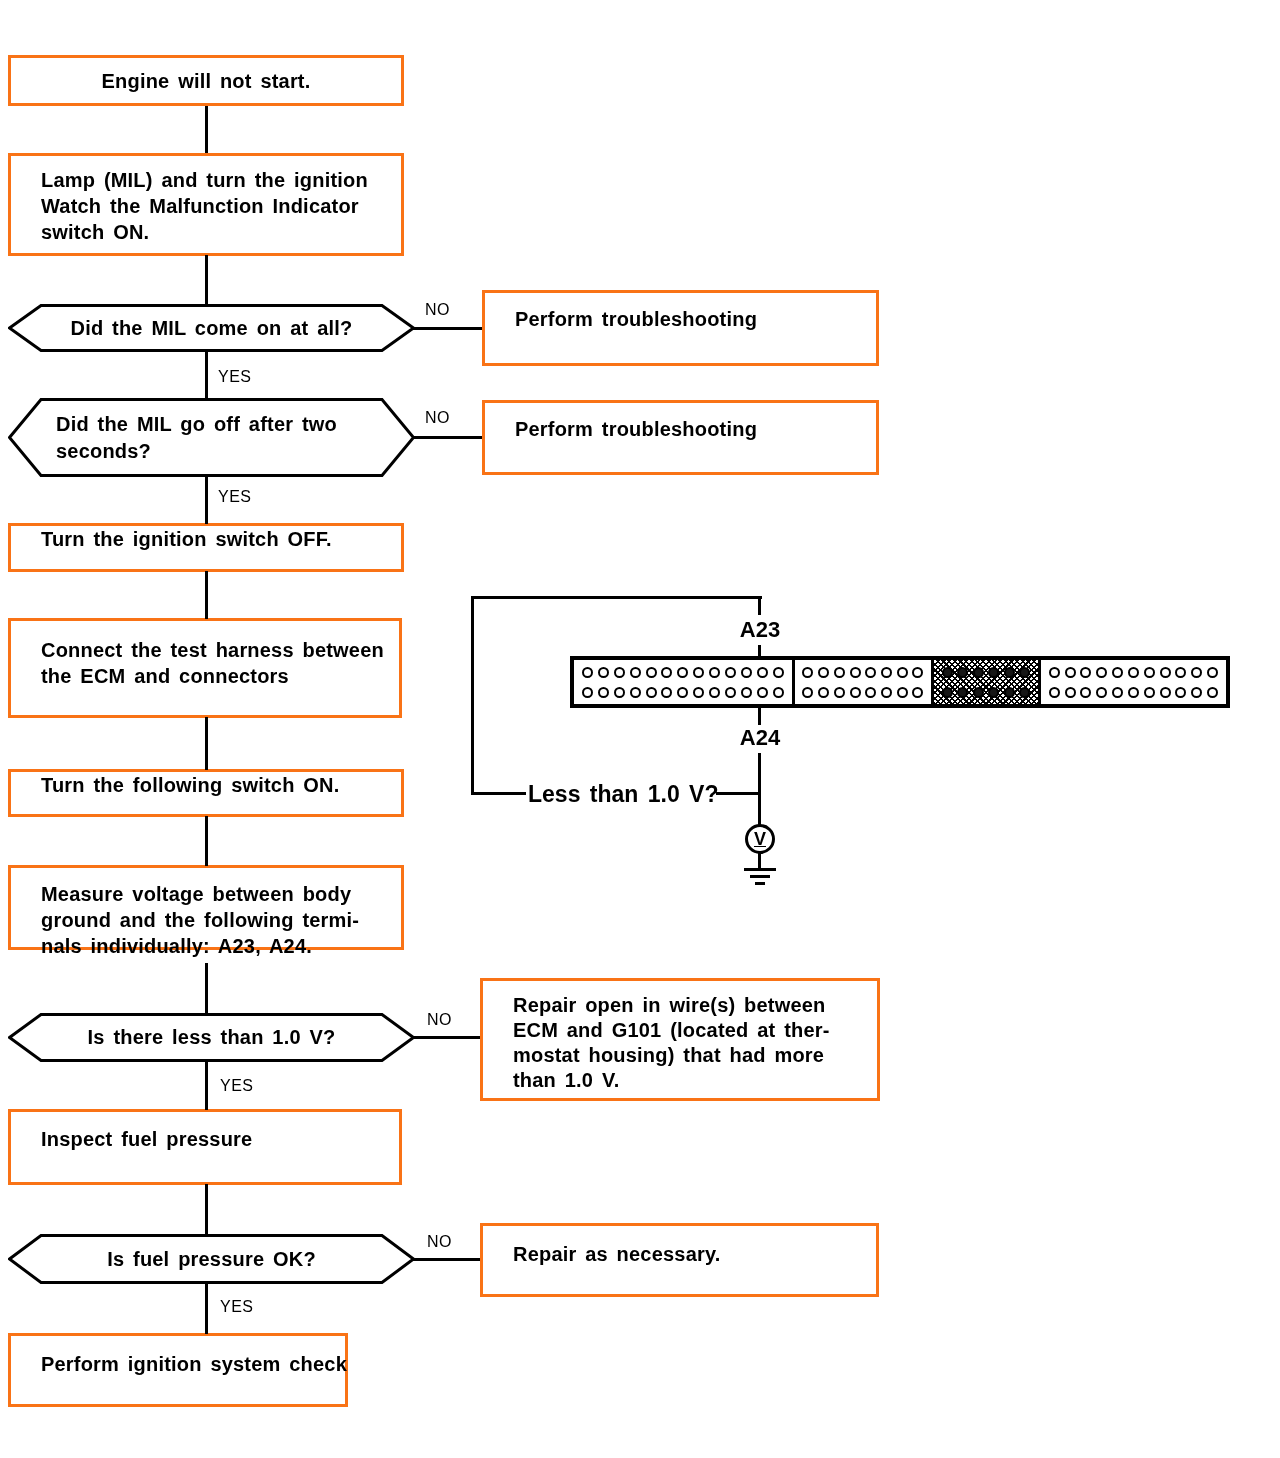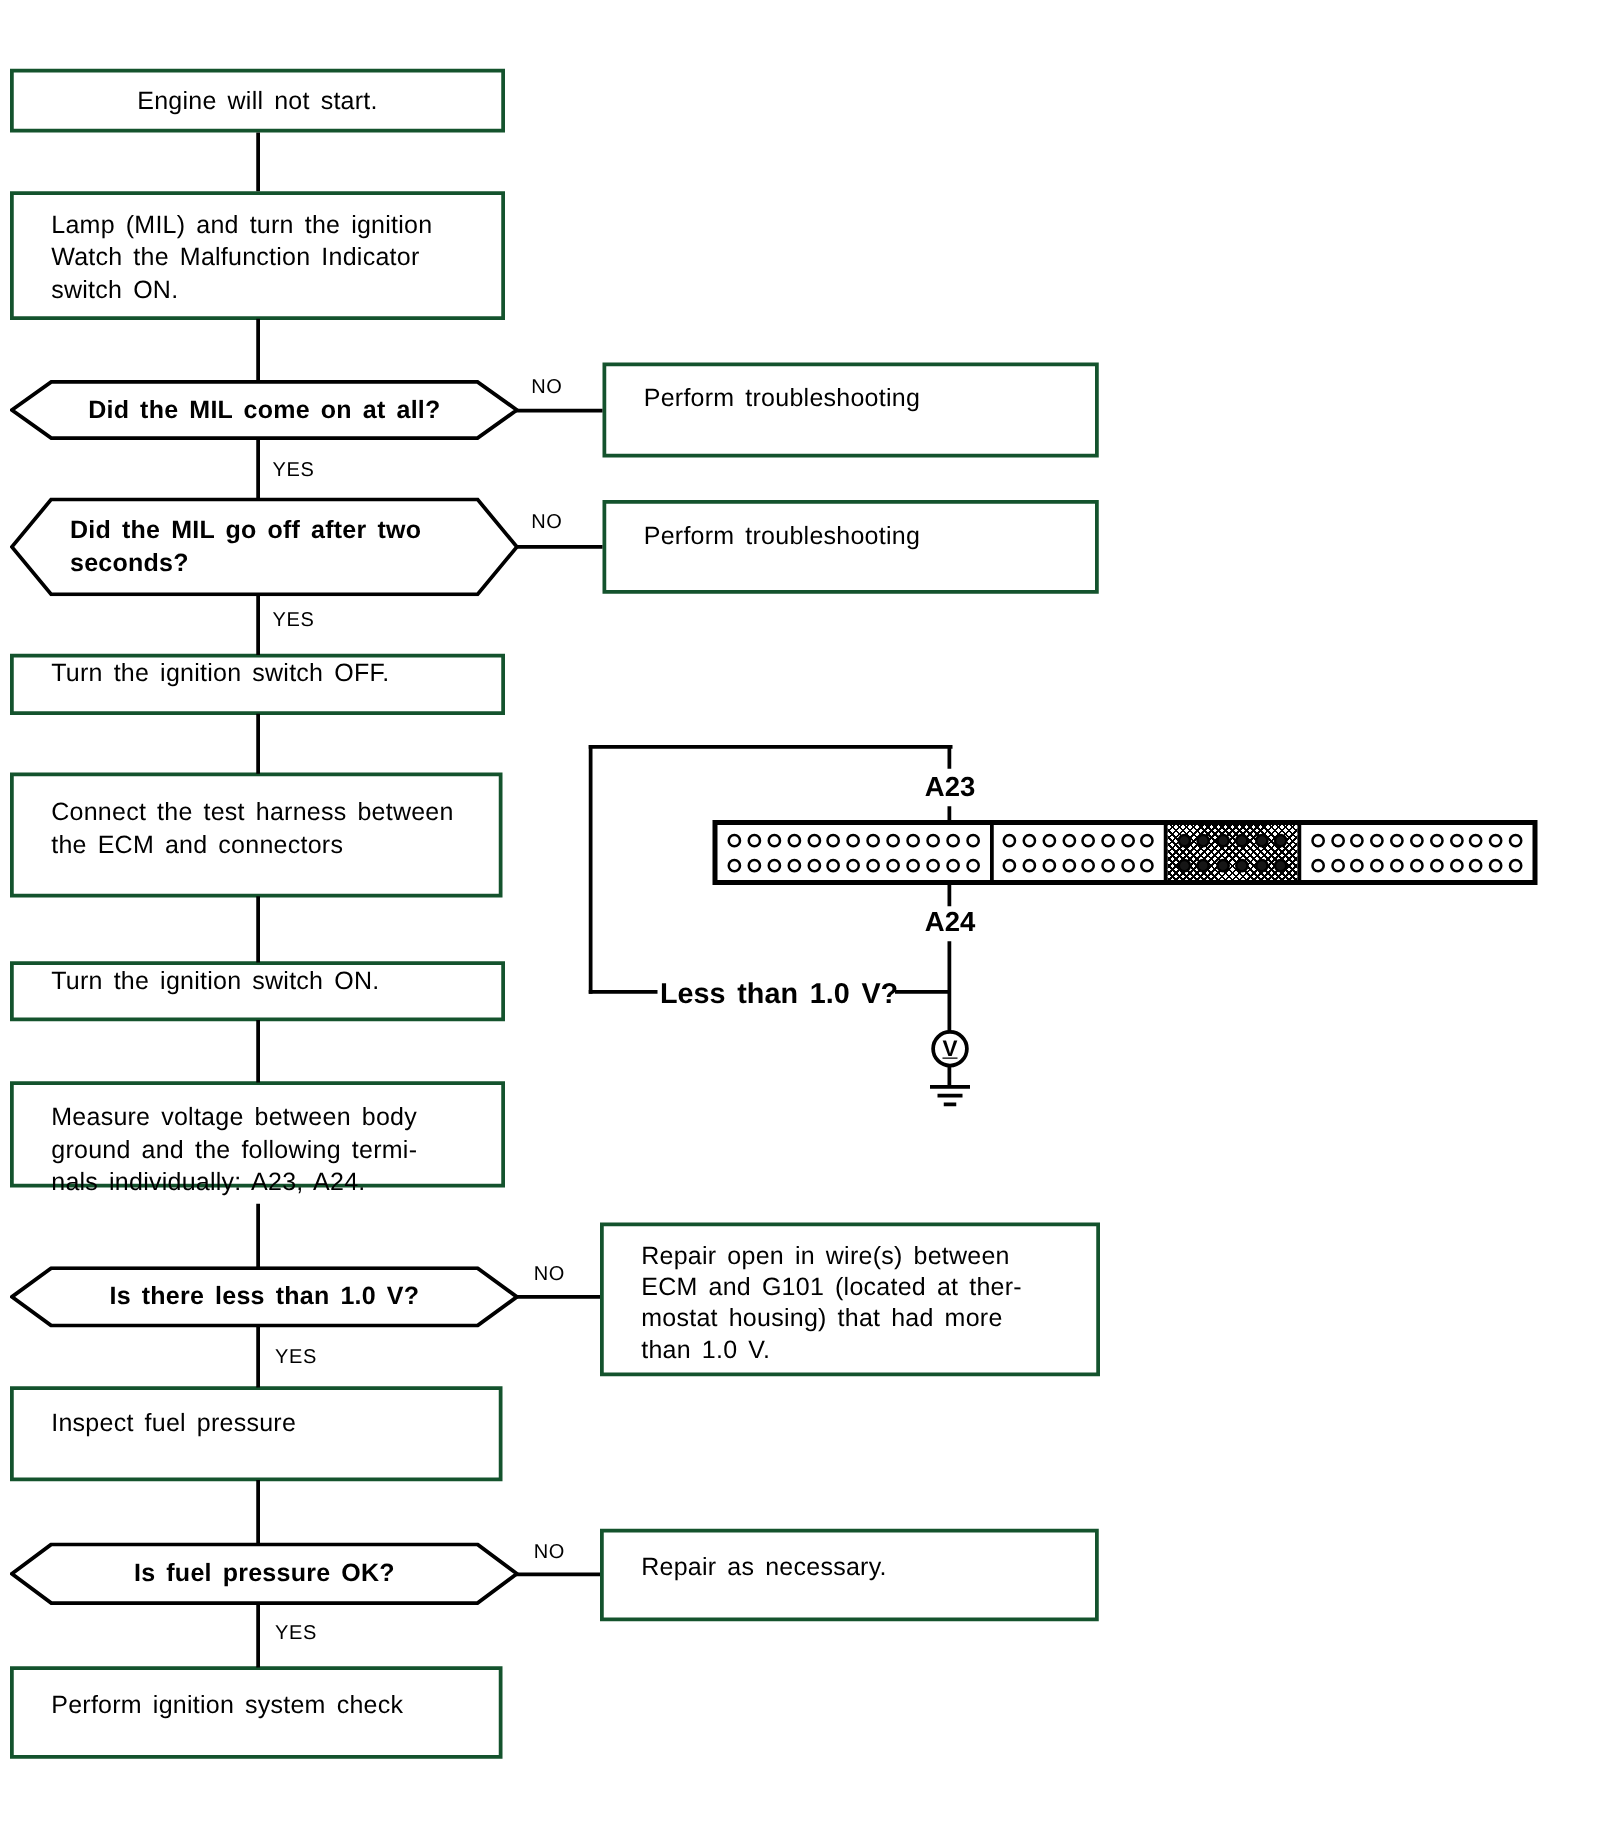--- a/index.html
+++ b/index.html
@@ -8,24 +8,24 @@
     position: relative;
     width: 1280px;
     height: 1458px;
     background: #fff;
     font-family: "Liberation Sans", sans-serif;
     color: #000;
     overflow: hidden;
   }
   .box {
     position: absolute;
-    border: 3px solid #14532d;
+    border: 3px solid #f97316;
     background: #fff;
     font-size: 20px;
-    font-weight: 400;
+    font-weight: 700;
     line-height: 26px;
     word-spacing: 3px;
     letter-spacing: 0.2px;
   }
   .box .bline { white-space: nowrap; }
   .box.padL { padding-left: 30px; }
   .box.ctr { display: flex; align-items: center; justify-content: center; }
   .box.vctr { display: flex; align-items: flex-start; }
   .hex { position: absolute; }
   .hex svg { position: absolute; left: 0; top: 0; }
@@ -112,21 +112,21 @@
   <div class="box padL vctr" style="left:8px; top:523px; width:396px; height:49px;">
     <div class="bline">Turn the ignition switch OFF.</div>
   </div>
 
   <div class="box padL" style="left:8px; top:618px; width:394px; height:100px; padding-top:16px;">
     <div class="bline">Connect the test harness between</div>
     <div class="bline">the ECM and connectors</div>
   </div>
 
   <div class="box padL vctr" style="left:8px; top:769px; width:396px; height:48px;">
-    <div class="bline">Turn the ignition switch ON.</div>
+    <div class="bline">Turn the following switch ON.</div>
   </div>
 
   <div class="box padL" style="left:8px; top:865px; width:396px; height:85px; padding-top:13px;">
     <div class="bline">Measure voltage between body</div>
     <div class="bline">ground and the following termi-</div>
     <div class="bline">nals individually: A23, A24.</div>
   </div>
 
   <div class="hex" style="left:8px; top:1013px; width:407px; height:49px;">
     <svg width="407" height="49" viewBox="0 0 407 49">
@@ -150,21 +150,21 @@
     <svg width="407" height="50" viewBox="0 0 407 50">
       <polygon points="1.5,25 33,1.5 374,1.5 405.5,25 374,48.5 33,48.5" fill="#ffffff" stroke="#000000" stroke-width="3"></polygon>
     </svg>
     <div class="hex-text">Is fuel pressure OK?</div>
   </div>
 
   <div class="box padL" style="left:480px; top:1223px; width:399px; height:74px; padding-top:15px;">
     <div class="bline">Repair as necessary.</div>
   </div>
 
-  <div class="box padL" style="left:8px; top:1333px; width:394px; height:74px; padding-top:15px;">
+  <div class="box padL" style="left:8px; top:1333px; width:340px; height:74px; padding-top:15px;">
     <div class="bline">Perform ignition system check</div>
   </div>
 
   <div class="vline" style="left:205px; top:106px;  height:47px;"></div>
   <div class="vline" style="left:205px; top:255px;  height:50px;"></div>
   <div class="vline" style="left:205px; top:351px;  height:48px;"></div>
   <div class="vline" style="left:205px; top:476px;  height:48px;"></div>
   <div class="vline" style="left:205px; top:571px;  height:48px;"></div>
   <div class="vline" style="left:205px; top:717px;  height:53px;"></div>
   <div class="vline" style="left:205px; top:816px;  height:50px;"></div>

